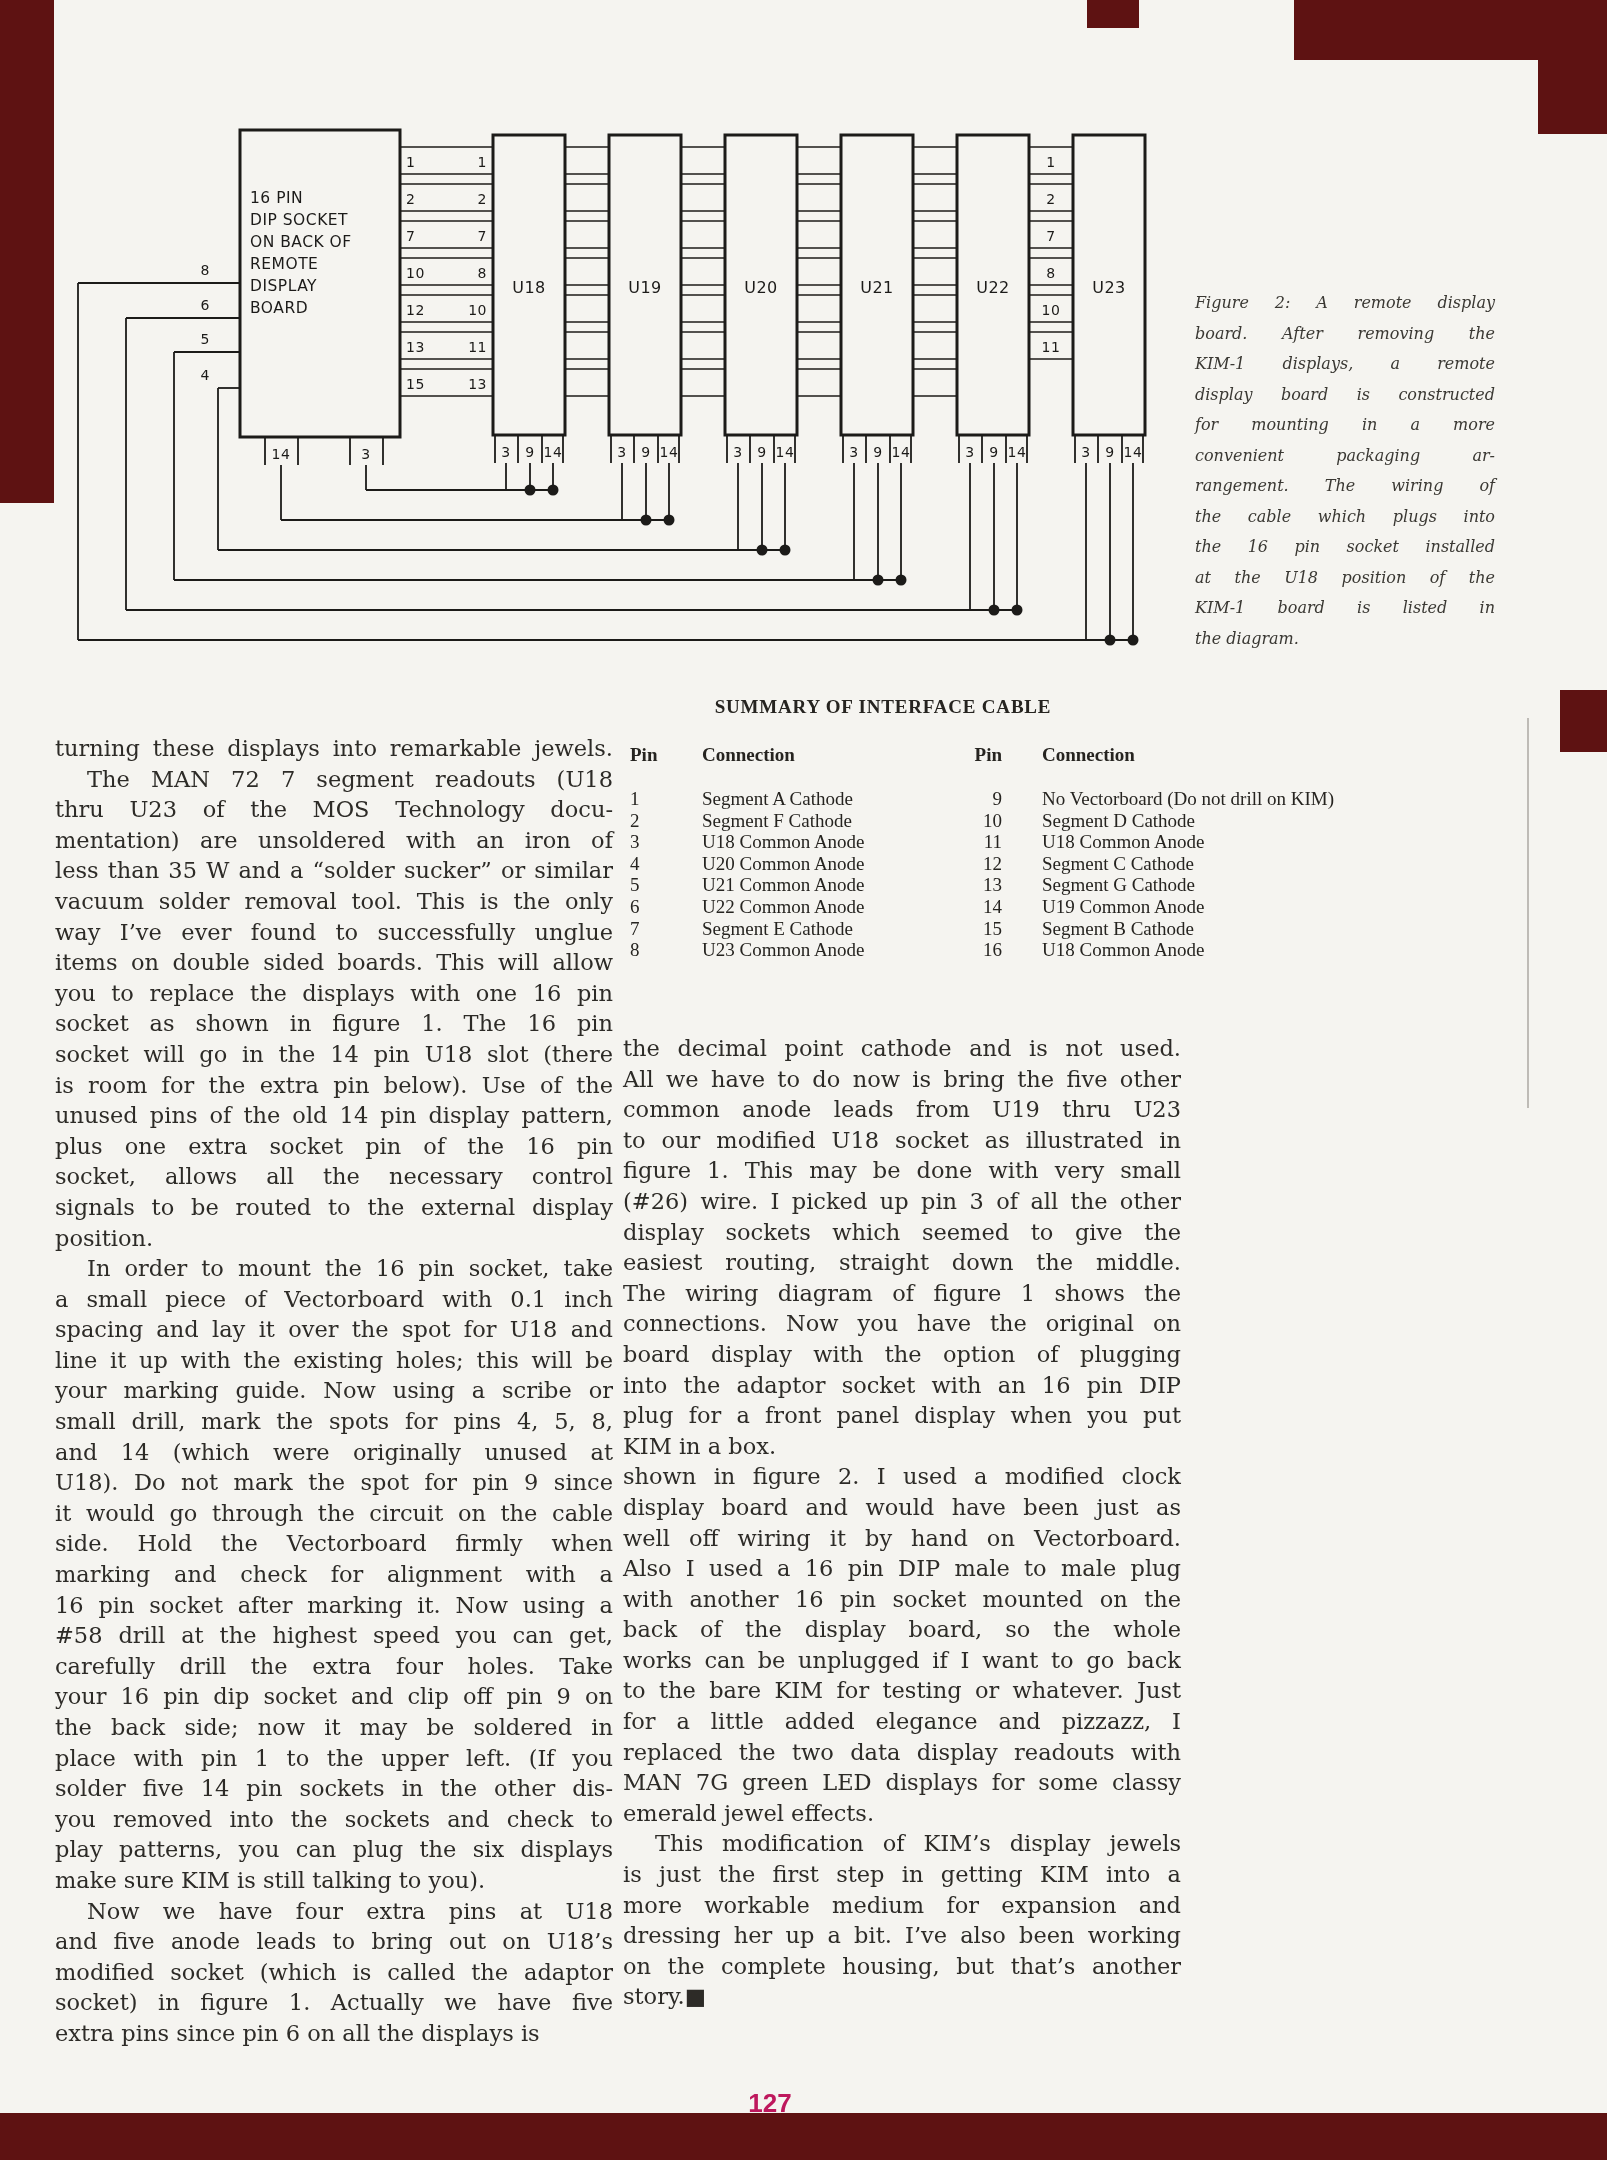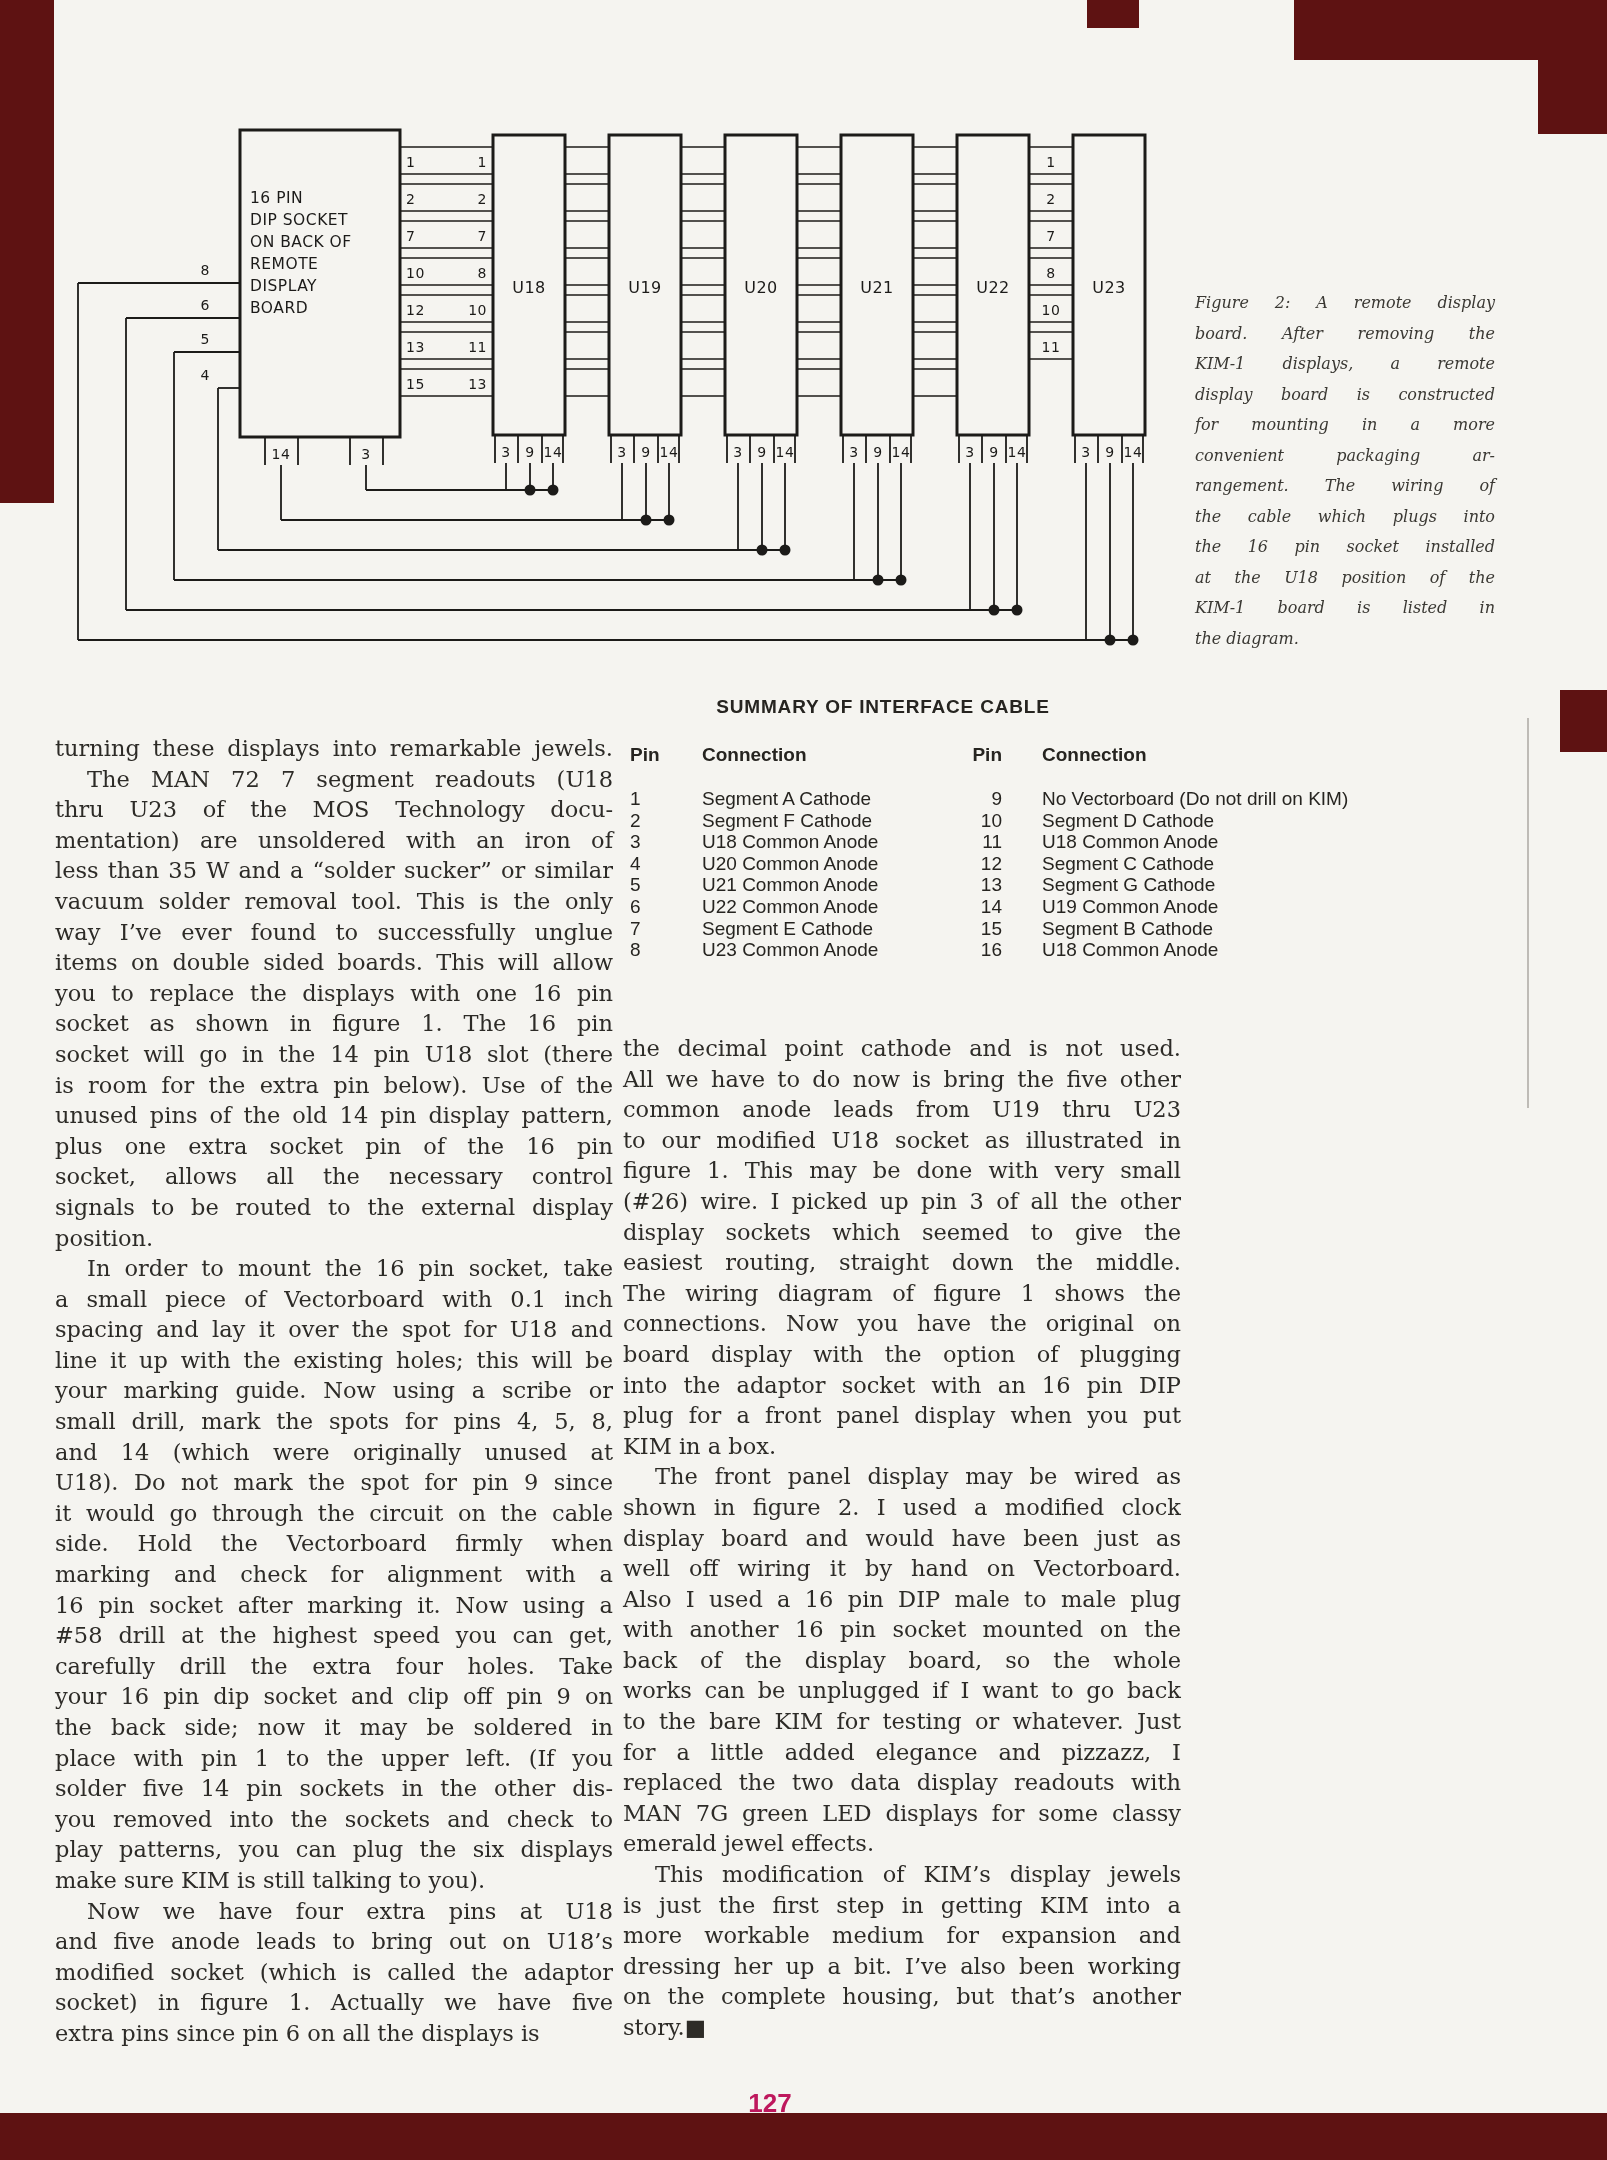--- a/index.html
+++ b/index.html
@@ -17,21 +17,21 @@
   
   #diagram{position:absolute; left:50px; top:75px; width:1150px; height:600px;}
   #diagram text{font-family:"DejaVu Sans", sans-serif; fill:var(--diagram-ink); letter-spacing:.5px;}
   
   #caption{position:absolute; left:1195px; top:288px; width:300px;
     font-style:italic; font-size:16px; line-height:30.5px; color:#3a3833;}
   #caption .line{text-align:justify; text-align-last:justify; white-space:normal;}
   #caption .line.last{text-align-last:left;}
   
   #cable-table{position:absolute; left:628px; top:688px; width:830px; height:300px;
-    font-family:Liberation Sans, sans-serif; color:#262420;}
+    font-family:Liberation Serif, serif; color:#262420;}
   #cable-title{position:absolute; left:0; top:8px; width:510px; text-align:center;
     font-size:19px; font-weight:600; letter-spacing:.8px;}
   .thead{position:absolute; top:56px; left:0; width:100%; font-weight:700; font-size:19px;}
   .trow{position:absolute; left:0; width:100%; font-size:19px;}
   .c-pin1{position:absolute; left:2px; width:40px;}
   .c-conn1{position:absolute; left:74px;}
   .c-pin2{position:absolute; left:330px; width:44px; text-align:right;}
   .c-conn2{position:absolute; left:414px; white-space:nowrap;}
   
   .bodycol{position:absolute; width:558px; font-size:22.5px; line-height:30.6px;}
@@ -419,21 +419,20 @@
         <div class="line">display sockets which seemed to give the</div>
         <div class="line">easiest routing, straight down the middle.</div>
         <div class="line">The wiring diagram of figure 1 shows the</div>
         <div class="line">connections. Now you have the original on</div>
         <div class="line">board display with the option of plugging</div>
         <div class="line">into the adaptor socket with an 16 pin DIP</div>
         <div class="line">plug for a front panel display when you put</div>
         <div class="line last">KIM in a box.</div>
       </div>
       <div class="para">
-        <div class="line indent">The front panel display may be wired as</div>
         <div class="line">shown in figure 2. I used a modified clock</div>
         <div class="line">display board and would have been just as</div>
         <div class="line">well off wiring it by hand on Vectorboard.</div>
         <div class="line">Also I used a 16 pin DIP male to male plug</div>
         <div class="line">with another 16 pin socket mounted on the</div>
         <div class="line">back of the display board, so the whole</div>
         <div class="line">works can be unplugged if I want to go back</div>
         <div class="line">to the bare KIM for testing or whatever. Just</div>
         <div class="line">for a little added elegance and pizzazz, I</div>
         <div class="line">replaced the two data display readouts with</div>

